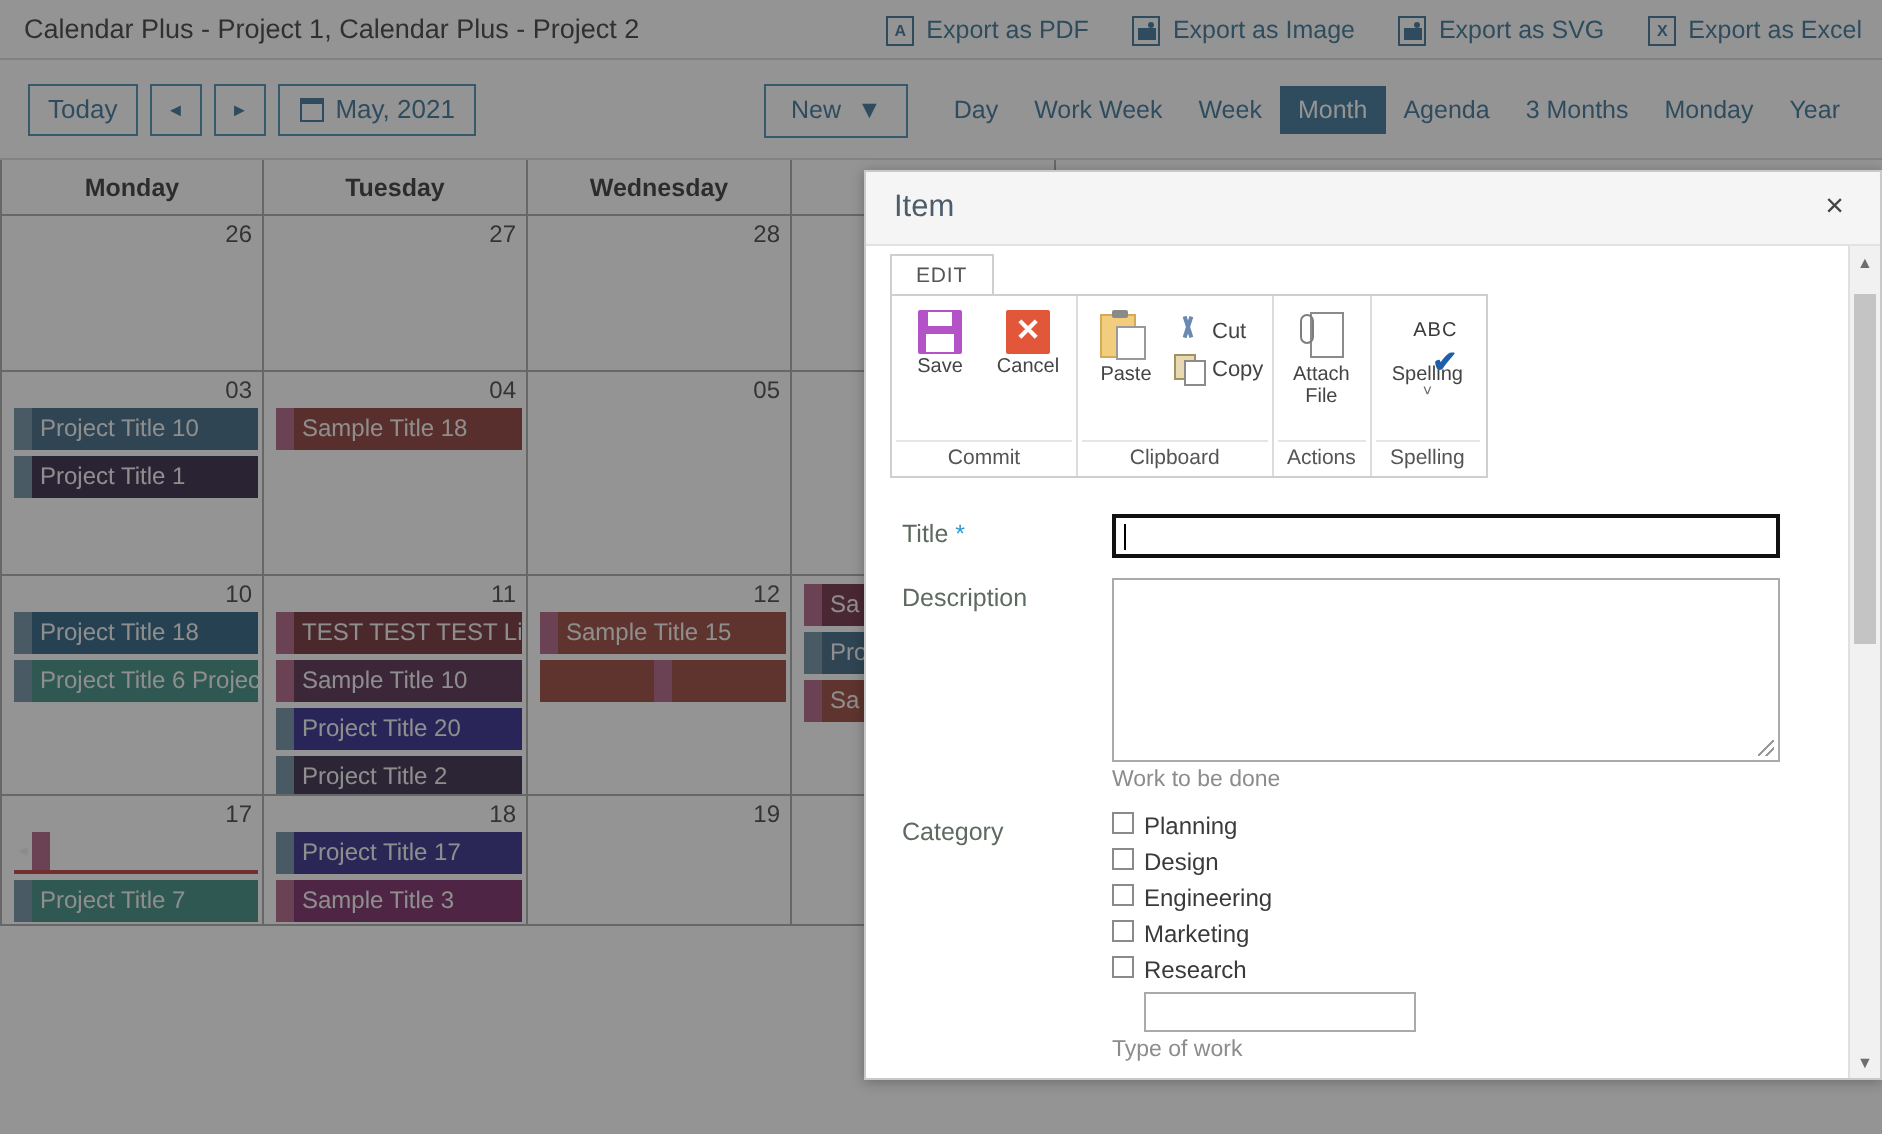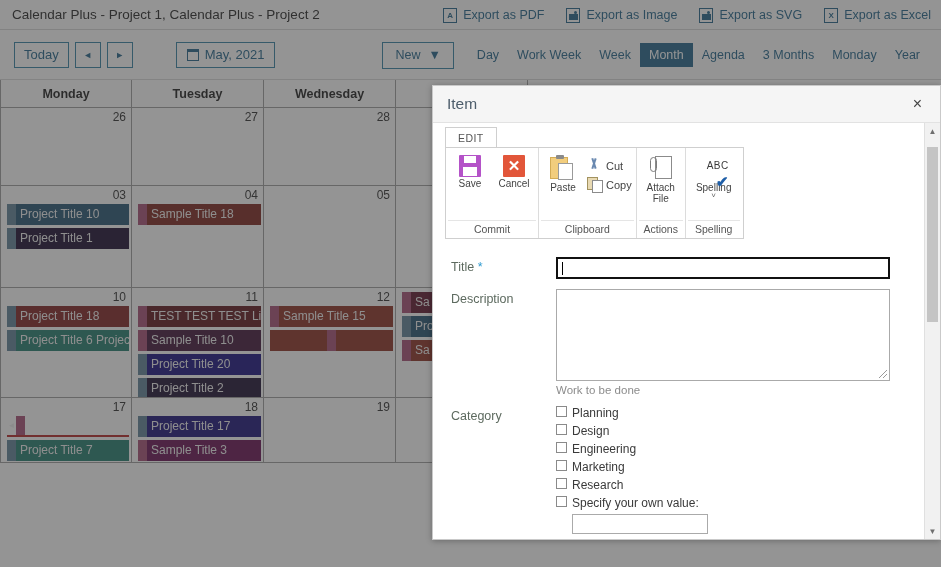--- a/index.html
+++ b/index.html
@@ -100,21 +100,21 @@
     color: #1d6188;
     font-size: 13px;
     display: flex;
     align-items: center;
     justify-content: center;
     padding: 0 9px;
     cursor: pointer;
     margin-right: 6px;
   }
   .tb-btn.arrow { padding: 0; width: 26px; font-size: 9px; }
-  .tb-btn.wide { padding: 0 10px; gap: 6px; margin-left: 37px; }
+  .tb-btn.wide { padding: 0 10px; gap: 6px; }
   .cal-mini-ico {
     width: 12px; height: 12px;
     border: 1.3px solid #1d6188;
     border-top-width: 3.5px;
     display: inline-block;
     flex: 0 0 auto;
   }
   .toolbar-right {
     position: absolute;
     right: 12px; top: 0;
@@ -615,21 +615,21 @@
           <div class="daycell">
             <div class="daynum">05</div>
           </div>
           <div class="daycell">
             <div class="daynum"></div>
           </div>
         </div>
         <div class="week-row" style="height: 110px;">
           <div class="daycell">
             <div class="daynum">10</div>
-            <div class="ev" style="background: #7f1d1d; justify-content: center;">
+            <div class="ev" style="background: #0c4a6e; justify-content: center;">
               <span class="bar" style="background: rgb(92, 127, 150);"></span>
               <span class="txt">Project Title 18</span>
             </div>
             <div class="ev" style="background: rgb(29, 122, 107);">
               <span class="bar" style="background: rgb(92, 127, 150);"></span>
               <span class="txt">Project Title 6 Projec...</span>
             </div>
           </div>
           <div class="daycell">
             <div class="daynum">11</div>
@@ -838,24 +838,20 @@
                 <span class="cblabel">Engineering</span>
               </div>
               <div class="cbrow">
                 <span class="cbox"></span>
                 <span class="cblabel">Marketing</span>
               </div>
               <div class="cbrow">
                 <span class="cbox"></span>
                 <span class="cblabel">Research</span>
               </div>
-              <div class="cbrow">
-                <span class="cbox"></span>
-                <span class="cblabel">Specify your own value:</span>
-              </div>
               <div class="inp-custom">
                 <span></span>
               </div>
               <div class="hint" style="margin-left:0">Type of work</div>
             </div>
           </div>
 
         </div>
       </div>
 

